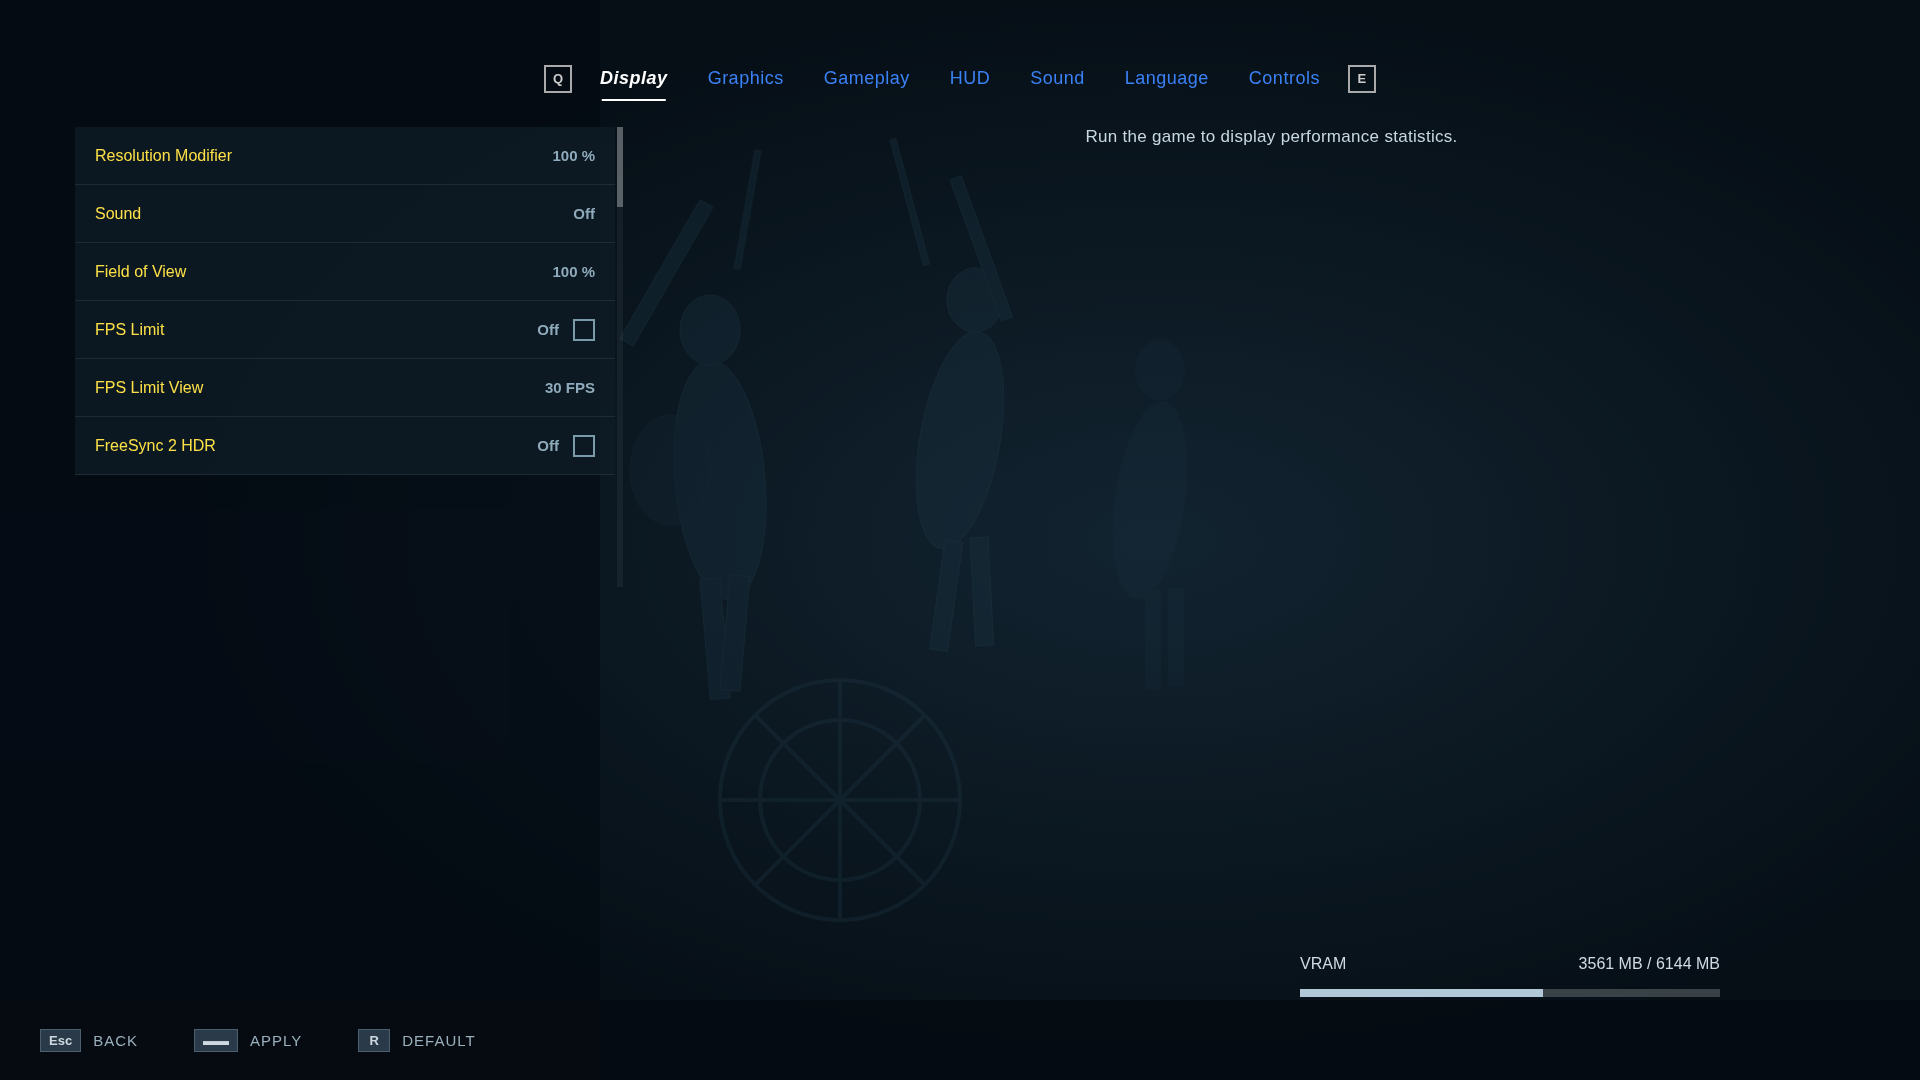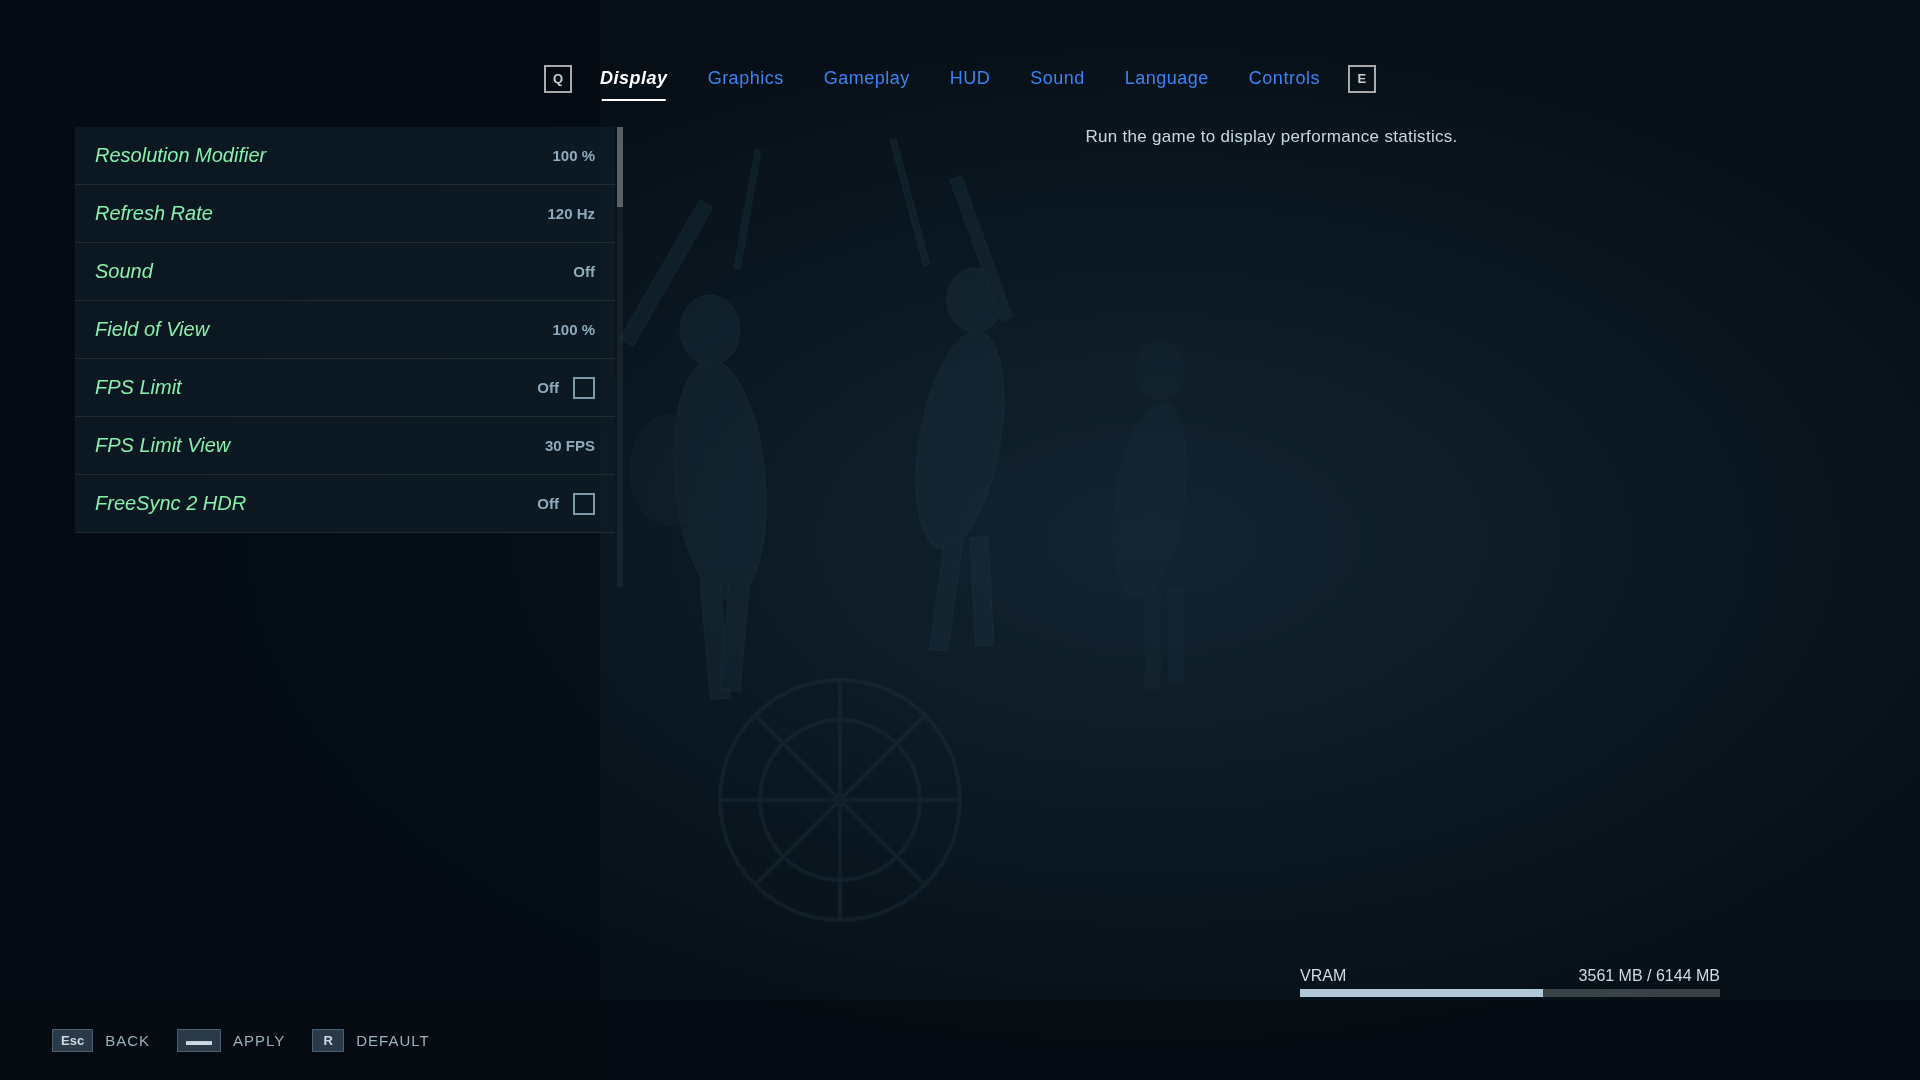--- a/index.html
+++ b/index.html
@@ -118,24 +118,23 @@
       cursor: pointer;
       min-height: 58px;
     }
 
     .setting-row.disabled {
       opacity: 0.5;
       cursor: default;
     }
 
     .setting-label {
-      color: #86efac;
-      font-size: 20px;
+      color: #fde047;
+      font-size: 16px;
       font-weight: 400;
-      font-style: italic;
     }
 
     .setting-value-group {
       display: flex;
       align-items: center;
       gap: 14px;
     }
 
     .setting-value {
       color: #8faabb;
@@ -211,21 +210,21 @@
     .vram-section {
       position: absolute;
       bottom: 60px;
       right: 200px;
       width: 420px;
     }
 
     .vram-header {
       display: flex;
       justify-content: space-between;
-      margin-bottom: 4px;
+      margin-bottom: 16px;
     }
 
     .vram-label {
       color: #d0dce5;
       font-size: 16px;
     }
 
     .vram-value {
       color: #d0dce5;
       font-size: 16px;
@@ -252,23 +251,22 @@
     .bottom-bar {
       position: absolute;
       bottom: 0;
       left: 0;
       right: 0;
       height: 80px;
       background: rgba(5, 12, 18, 0.9);
       display: flex;
       align-items: center;
       padding: 0 40px;
-      gap: 27px;
+      gap: 56px;
       z-index: 10;
-      margin-left: 12px;
     }
 
     .bottom-action {
       display: flex;
       align-items: center;
       gap: 12px;
     }
 
     .key-badge {
       background: #2a3a48;
@@ -384,26 +382,20 @@
 
     <div style="display:flex; gap:0;">
       <div class="settings-panel" id="settings-panel">
           <div class="setting-row">
             <span class="setting-label">Resolution Modifier</span>
             <div class="setting-value-group">
               <span class="setting-value">100 %</span>
             </div>
           </div>
           <div class="setting-row">
-            <span class="setting-label">Refresh Rate</span>
-            <div class="setting-value-group">
-              <span class="setting-value">120 Hz</span>
-            </div>
-          </div>
-          <div class="setting-row">
             <span class="setting-label">Sound</span>
             <div class="setting-value-group">
               <span class="setting-value">Off</span>
             </div>
           </div>
           <div class="setting-row">
             <span class="setting-label">Field of View</span>
             <div class="setting-value-group">
               <span class="setting-value">100 %</span>
             </div>

